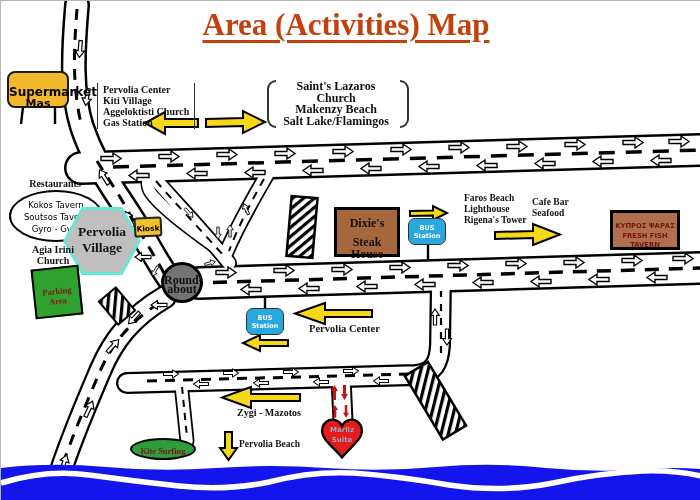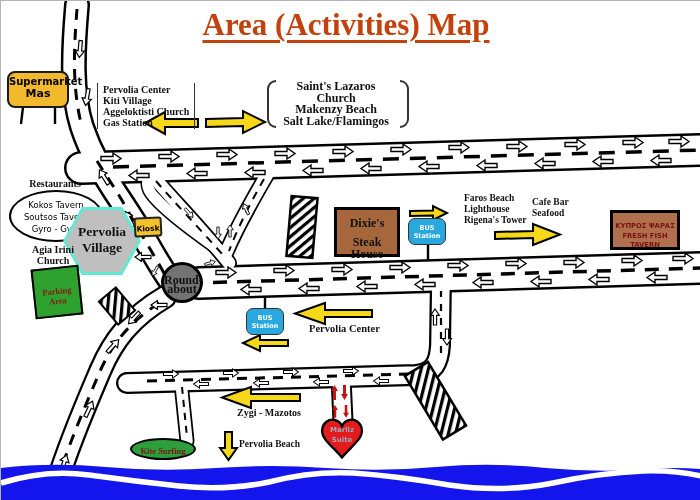--- a/index.html
+++ b/index.html
@@ -187,21 +187,21 @@
 
   <g>
     <path fill="#1414ED" d="M0,467 Q50,461 105,466 Q160,471 215,467 Q270,463 325,467 Q380,471 435,466 Q490,461 545,467 Q600,472 650,468 Q675,466 700,468 L700,500 L0,500 Z"></path>
     <path fill="none" stroke="#fff" stroke-width="5.5" d="M0,482 Q45,468 88,474 Q132,480 178,485 Q225,490 268,481 Q310,470 352,472 Q396,475 448,484 Q502,492 552,482 Q598,472 642,470 Q672,469 700,475"></path>
   </g>
 </svg>
 
 <div class="ovl" id="title">Area (Activities) Map</div>
 
 <div class="ovl sans" style="left:6px;top:70px;width:62px;height:37px;background:#F2B92C;border:2.5px solid #1a1a1a;border-radius:8px;text-align:center;font-weight:bold;color:#000;">
-  <div style="font-size:10px;line-height:12px;margin-top:3px;">Supermarket</div>
+  <div style="font-size:12px;line-height:12px;margin-top:13px;">Supermarket</div>
   <div style="font-size:11px;line-height:12px;">Mas</div>
 </div>
 
 <div class="ovl lbl" style="left:96px;top:82px;padding:1px 5px;border-left:1.6px solid #333;border-right:1.6px solid #333;">
   <div>Pervolia Center</div>
   <div>Kiti Village</div>
   <div>Aggeloktisti Church</div>
   <div>Gas Station</div>
 </div>
 

